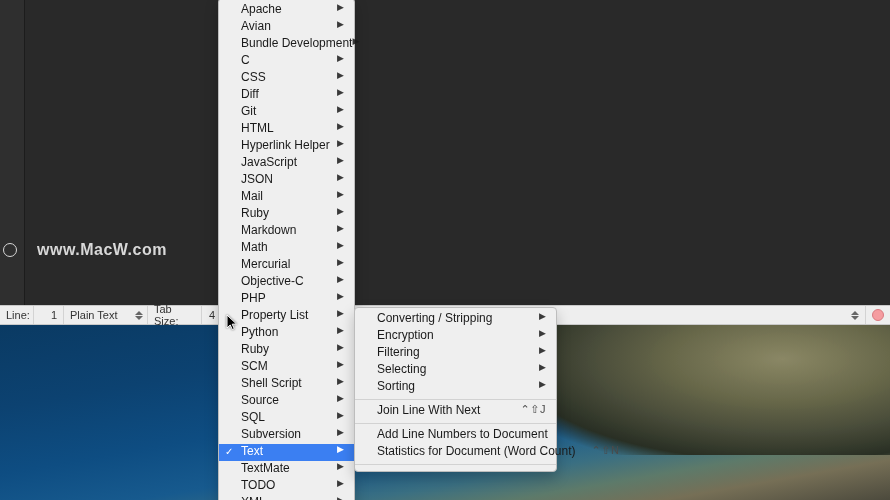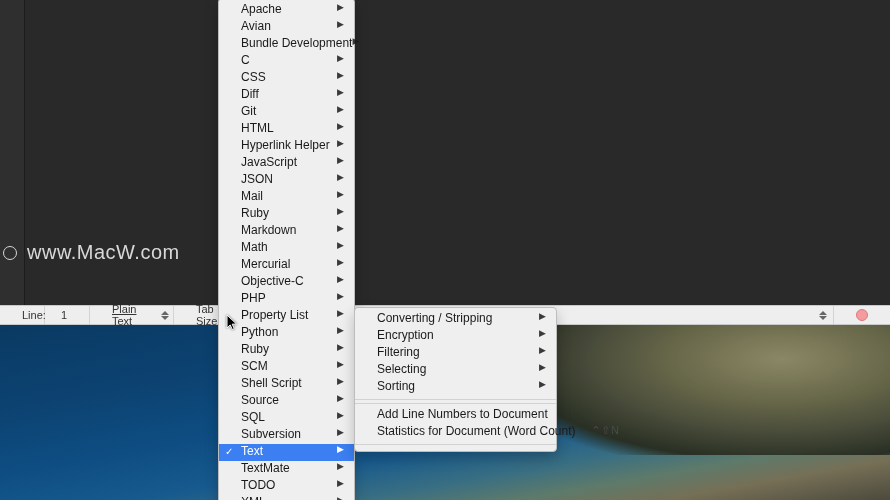--- a/index.html
+++ b/index.html
@@ -11,38 +11,38 @@
     position: absolute;
     left: 0; top: 0; width: 890px; height: 305px;
     background: #292929;
   }
   .editor-gutter {
     position: absolute; left: 0; top: 0; width: 25px; height: 305px;
     background: #2f2f2f; border-right: 1px solid #1c1c1c;
   }
   .watermark {
     position: absolute; left: 3px; top: 241px;
-    color: #d8d8d8; font-size: 20px; letter-spacing: 0.5px;
-    display: flex; align-items: center; gap: 10px;
+    color: #d8d8d8; font-size: 16px; letter-spacing: 0.5px;
+    display: flex; align-items: center; gap: 20px; font-weight: bold;
   }
   .watermark .globe {
     width: 14px; height: 14px; border: 1.2px solid #d8d8d8; border-radius: 50%;
     display: inline-block; position: relative;
   }
 
   
   .statusbar {
     position: absolute; left: 0; top: 305px; width: 890px; height: 20px;
     background: #eeeeee; border-top: 1px solid #c9c9c9; border-bottom: 1px solid #c9c9c9;
     display: flex; align-items: center; font-size: 11px; color: #333;
   }
-  .sb-seg { display: flex; align-items: center; height: 100%; padding: 0 22px; border-right: 1px solid #d3d3d3; }
+  .sb-seg { display: flex; align-items: center; height: 100%; padding: 0 6px; border-right: 1px solid #d3d3d3; }
   .sb-line-label { width: 34px; }
   .sb-line-val { width: 30px; justify-content: flex-end; }
-  .sb-lang { width: 84px; position: relative; text-decoration: underline; }
+  .sb-lang { width: 84px; position: relative; }
   .sb-tab-label { width: 54px; }
   .sb-tab-val { width: 20px; justify-content: flex-end; }
   .sb-spacer { flex: 1; border-right: none; }
   .stepper { width: 8px; display: flex; flex-direction: column; gap: 1px; }
   .stepper span { width:0;height:0;border-left:4px solid transparent;border-right:4px solid transparent; }
   .stepper .up { border-bottom:4px solid #666; }
   .stepper .dn { border-top:4px solid #666; }
   .dot { width: 12px; height: 12px; border-radius: 50%; background: #f59ca0; border: 1px solid #d97a80;}
   .sb-stepper-box { border-right:1px solid #d3d3d3; padding:0 6px; height:100%; display:flex; align-items:center;}
 
@@ -277,20 +277,24 @@
     </div>
     <div class="menu-row">
       <span>Selecting</span>
       <span class="arrow">▶</span>
     </div>
     <div class="menu-row">
       <span>Sorting</span>
       <span class="arrow">▶</span>
     </div>
     <div class="menu-sep"></div>
+    <div class="menu-row">
+      <span>Join Line With Next</span>
+      <span class="shortcut">⌃⇧J</span>
+    </div>
     <div class="menu-sep"></div>
     <div class="menu-row">
       <span>Add Line Numbers to Document</span>
     </div>
     <div class="menu-row">
       <span>Statistics for Document (Word Count)</span>
       <span class="shortcut">⌃⇧N</span>
     </div>
     <div class="menu-sep"></div>
   </div>

